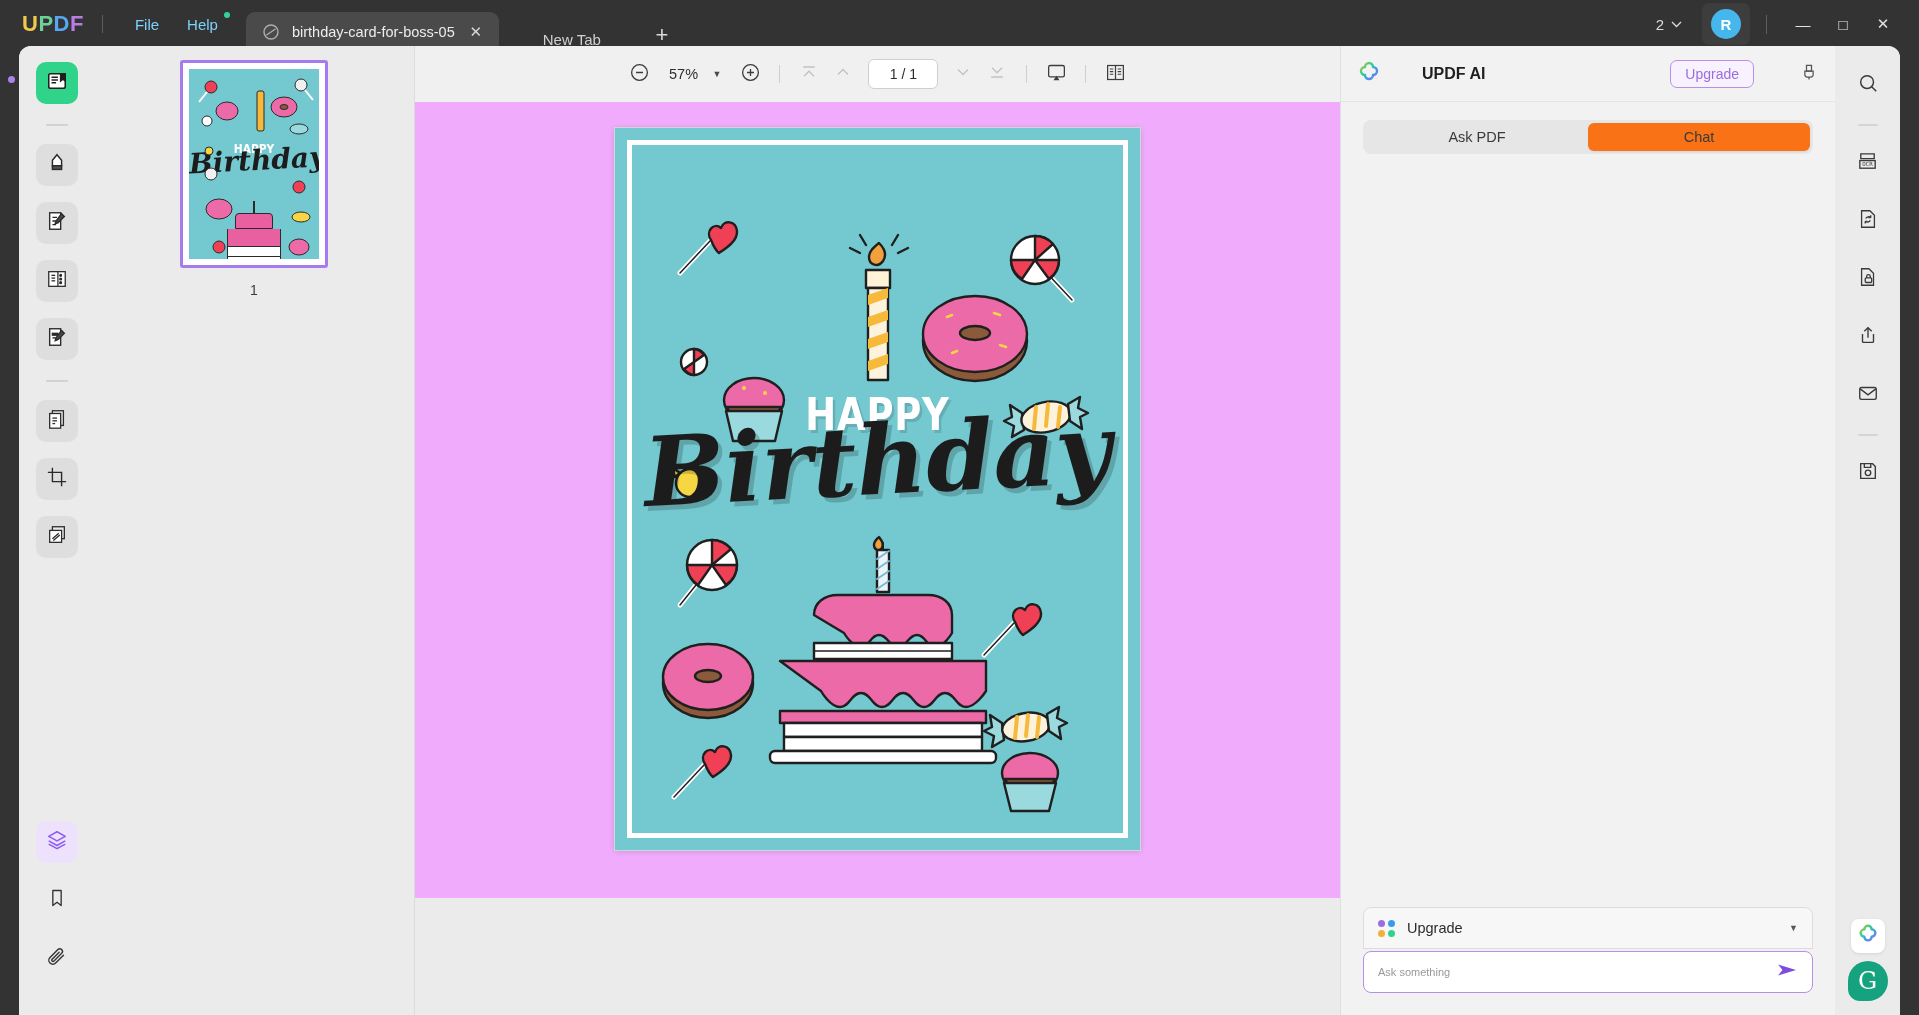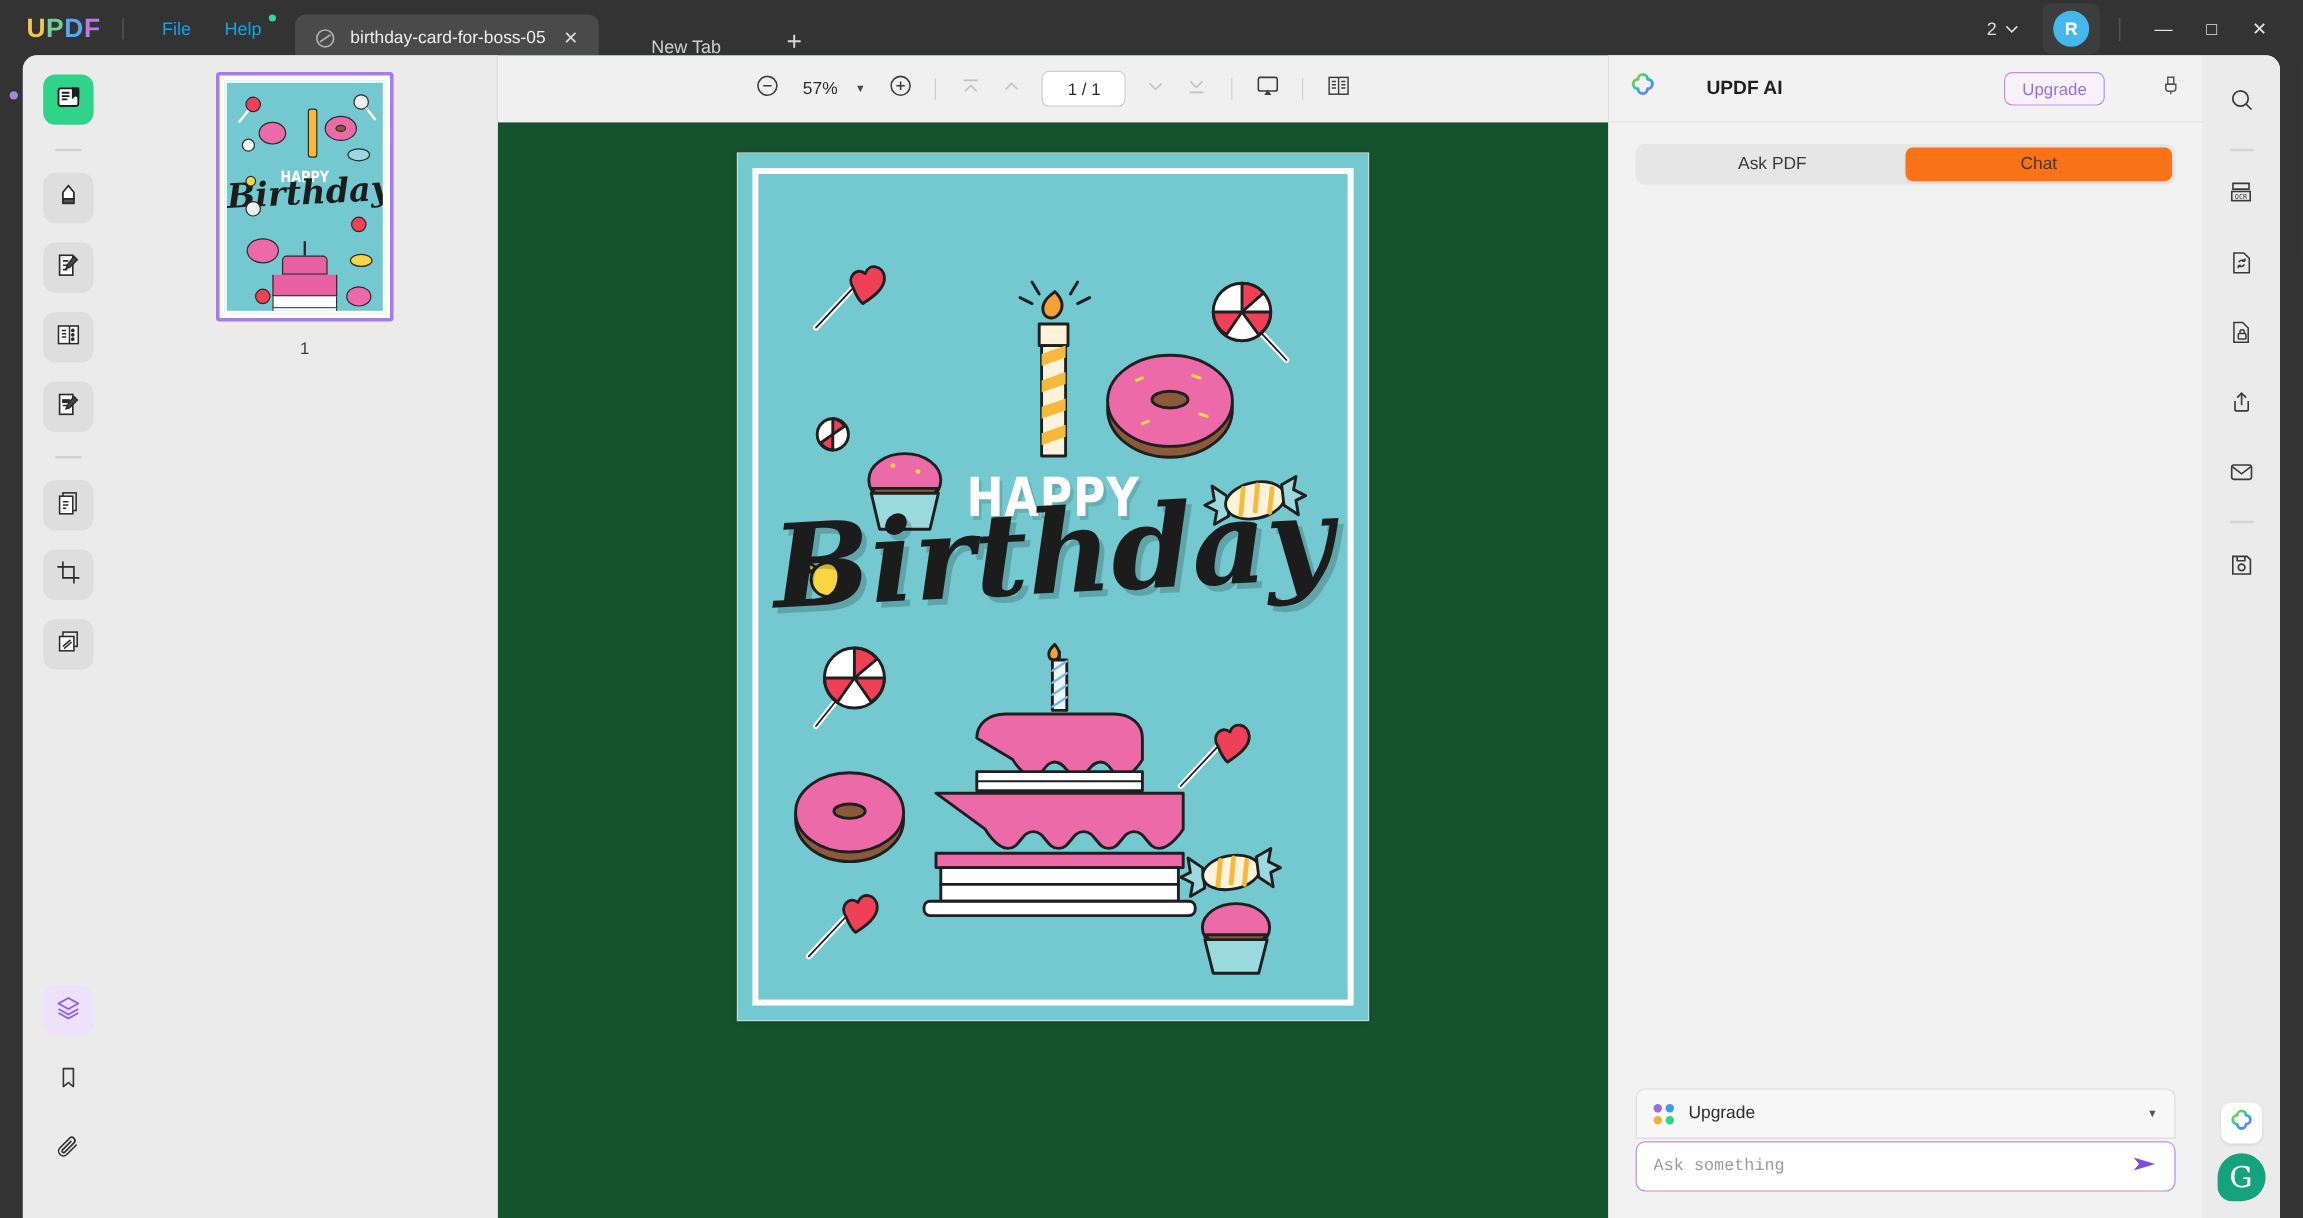--- a/index.html
+++ b/index.html
@@ -19,21 +19,21 @@
   .logo {
     margin-left: 22px; font-size: 22px; font-weight: bold; letter-spacing: .5px;
     display: flex;
   }
   .logo span:nth-child(1) { color: #f2c94c; }
   .logo span:nth-child(2) { color: #6fcf97; }
   .logo span:nth-child(3) { color: #56a8f5; }
   .logo span:nth-child(4) { color: #b77de4; }
   .tb-divider { width: 1px; height: 18px; background: #5c5c5c; margin: 0 18px; }
   .menu-item {
-    position: relative; color: #0ea5e9; font-size: 15px; padding: 6px 14px;
+    position: relative; color: #7dd3fc; font-size: 15px; padding: 6px 14px;
     cursor: default;
   }
   .menu-dot {
     position: absolute; top: 2px; right: 2px; width: 6px; height: 6px;
     border-radius: 50%; background: #36d399;
   }
   .tabstrip { display: flex; align-items: flex-end; height: 48px; margin-left: 14px; }
   .tab {
     display: flex; align-items: center; height: 40px; padding: 0 12px 0 14px;
     background: #4a4a4a; border-radius: 9px 9px 0 0; color: #ededed; font-size: 14px;
@@ -94,21 +94,21 @@
     display: flex; flex-direction: column; align-items: center;
   }
   .thumb-frame {
     width: 148px; height: 208px; border: 3px solid #a57bee; border-radius: 3px;
     background: #fff; padding: 4px; position: relative;
   }
   .thumb-label { margin-top: 14px; font-size: 14px; color: #3c3c3c; }
 
   
   .viewer {
-    position: absolute; left: 396px; top: 0; right: 560px; height: 969px; background: #14532d;
+    position: absolute; left: 396px; top: 0; right: 560px; height: 852px; background: #f0abfc;
   }
   .toolbar {
     height: 56px; display: flex; align-items: center; justify-content: center; gap: 0px;
     background: #f0f0f0;
   }
   .tbtn {
     width: 34px; height: 34px; display: flex; align-items: center; justify-content: center;
     color: #3d3d3d; border-radius: 6px;
   }
   .tbtn.dim { color: #c2c2c2; }
@@ -185,22 +185,22 @@
     display: flex; align-items: center; padding: 0 14px; font-size: 14.5px; color: #2c2c2c;
   }
   .dots4 { display: grid; grid-template-columns: 7px 7px; gap: 3px; margin-right: 12px; }
   .dots4 i { width: 7px; height: 7px; border-radius: 50%; display: block; }
   .prompt-caret { margin-left: auto; font-size: 9px; color: #555; }
   .prompt-input {
     height: 42px; border: 1.5px solid #b98dea; background: #ffffff; border-radius: 8px;
     display: flex; align-items: center; padding: 0 14px; margin-top: 2px;
   }
   .prompt-input input {
-    flex: 1; border: 0; outline: 0; font-size: 14px; color: #737373;
-    font-family: Liberation Mono, monospace; background: transparent;
+    flex: 1; border: 0; outline: 0; font-size: 11px; color: #737373;
+    font-family: Liberation Sans, sans-serif; background: transparent;
   }
   .prompt-input input::placeholder { color: #9a9a9a; }
   .send-arrow { color: #7c4ddb; font-size: 18px; margin-left: 8px; }
 
   
   .rail-right {
     position: absolute; right: 0; top: 0; width: 65px; height: 969px; background: #ebebeb;
     display: flex; flex-direction: column; align-items: center; padding-top: 18px;
   }
   .rrbtn { width: 42px; height: 42px; display: flex; align-items: center; justify-content: center; color: #3a3a3a; margin-bottom: 16px; }

